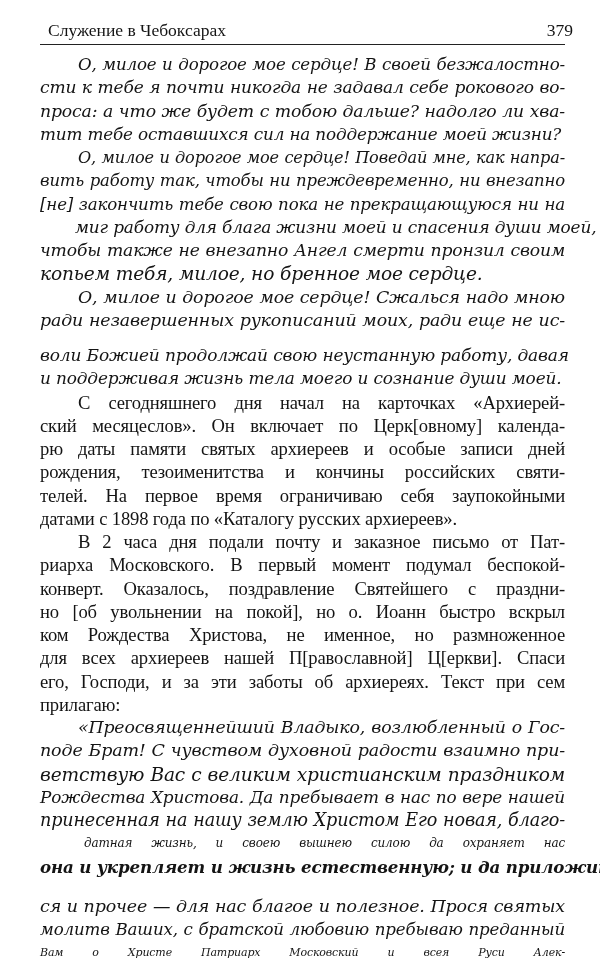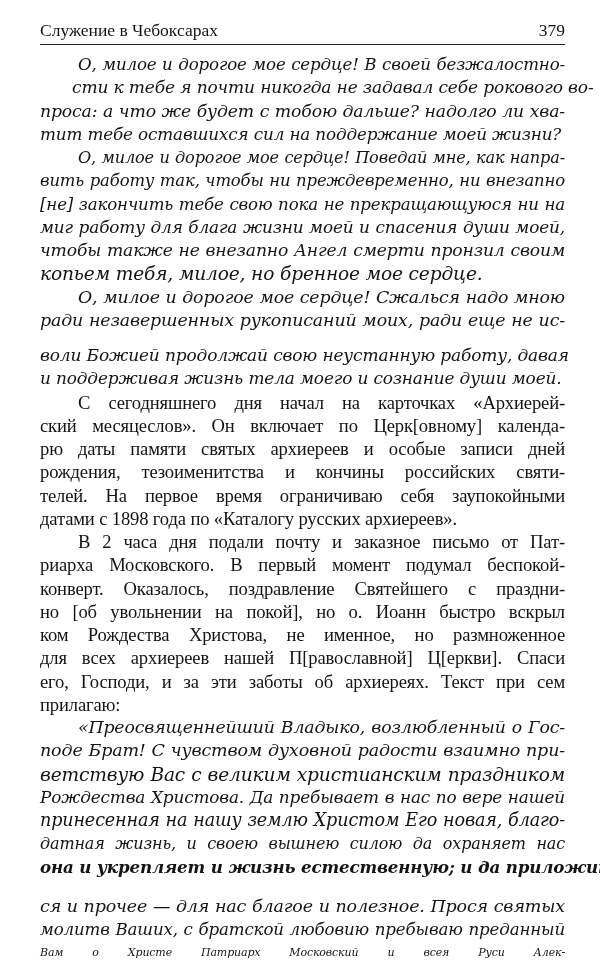--- a/index.html
+++ b/index.html
@@ -1,19 +1,19 @@
 <!DOCTYPE html>
 <html><head>
 <meta charset="utf-8">
 <style>
   html, body { margin: 0; padding: 0; background: #ffffff; }
   body { width: 600px; height: 960px; overflow: hidden; position: relative;
          font-family: "DejaVu Serif", "Liberation Serif", serif; color: #141414; }
   .page { position: absolute; left: 40px; top: 0; width: 525px; }
-  .header { position: absolute; left: 0; top: 20px; width: 525px; height: 24px;
+  .header { position: absolute; left: 8px; top: 20px; width: 525px; height: 24px;
             display: flex; justify-content: space-between; align-items: baseline;
             font-family: "Liberation Serif", "DejaVu Serif", serif; font-size: 17.5px; }
   .rule { position: absolute; left: 0; top: 44px; width: 525px; height: 0;
           border-top: 1.3px solid #222; }
   .body { position: absolute; left: 0; top: 53px; width: 525px; }
   .line { display: block; height: 23.25px; line-height: 23.25px; font-size: 18.6px;
           white-space: nowrap; text-align: justify; text-align-last: justify;
           overflow: visible; letter-spacing: -0.15px; }
   .line.last { text-align-last: left; }
   .line.indent { padding-left: 38px; }
@@ -26,29 +26,29 @@
 <div class="page">
   <div class="header">
     <span>Служение в Чебоксарах</span>
     <span>379</span>
   </div>
   <div class="rule"></div>
 
   <div class="body">
     <div class="para it">
       <span class="line indent" style="font-size: 16.6713px;">О, милое и дорогое мое сердце! В своей безжалостно-</span>
-      <span class="line" style="font-size: 17.0585px; margin-left: 32px;">сти к тебе я почти никогда не задавал себе рокового во-</span>
+      <span class="line" style="font-size: 17.0585px;">сти к тебе я почти никогда не задавал себе рокового во-</span>
       <span class="line" style="font-size: 17.2588px;">проса: а что же будет с тобою дальше? надолго ли хва-</span>
       <span class="line last" style="font-size: 16.8177px;">тит тебе оставшихся сил на поддержание моей жизни?</span>
     </div>
     <div class="para it">
       <span class="line indent" style="font-size: 16.1513px;">О, милое и дорогое мое сердце! Поведай мне, как напра-</span>
       <span class="line" style="font-size: 16.4607px;">вить работу так, чтобы ни преждевременно, ни внезапно</span>
       <span class="line" style="font-size: 16.6471px;">[не] закончить тебе свою пока не прекращающуюся ни на</span>
-      <span class="line" style="font-size: 16.9037px;">миг работу для блага жизни моей и спасения души моей,</span>
+      <span class="line" style="font-size: 16.9037px; margin-left: 35px;">миг работу для блага жизни моей и спасения души моей,</span>
       <span class="line" style="font-size: 17.2058px;">чтобы также не внезапно Ангел смерти пронзил своим</span>
       <span class="line last">копьем тебя, милое, но бренное мое сердце.</span>
     </div>
     <div class="para it">
       <span class="line indent" style="font-size: 17.3607px;">О, милое и дорогое мое сердце! Сжалься надо мною</span>
       <span class="line" style="font-size: 17.4067px;">ради незавершенных рукописаний моих, ради еще не ис-</span>
       <span class="line" style="font-size: 17px; margin-top: 12px;">воли Божией продолжай свою неустанную работу, давая</span>
       <span class="line last" style="font-size: 16.934px;">и поддерживая жизнь тела моего и сознание души моей.</span>
     </div>
     <div class="para rm">
@@ -68,21 +68,21 @@
       <span class="line">для всех архиереев нашей П[равославной] Ц[еркви]. Спаси</span>
       <span class="line">его, Господи, и за эти заботы об архиереях. Текст при сем</span>
       <span class="line last">прилагаю:</span>
     </div>
     <div class="para it">
       <span class="line indent" style="font-size: 17.3346px;">«Преосвященнейший Владыко, возлюбленный о Гос-</span>
       <span class="line" style="font-size: 17.481px;">поде Брат! С чувством духовной радости взаимно при-</span>
       <span class="line">ветствую Вас с великим христианским праздником</span>
       <span class="line" style="font-size: 16.8752px;">Рождества Христова. Да пребывает в нас по вере нашей</span>
       <span class="line" style="font-size: 17.5819px;">принесенная на нашу землю Христом Его новая, благо-</span>
-      <span class="line" style="font-size: 16px;">датная жизнь, и своею вышнею силою да охраняет нас</span>
+      <span class="line" style="font-size: 12px; margin-left: 44px;">датная жизнь, и своею вышнею силою да охраняет нас</span>
       <span class="line" style="font-size: 16.7016px; font-weight: bold;">она и укрепляет и жизнь естественную; и да приложит-</span>
       <span class="line" style="font-size: 17.4756px; margin-top: 16px;">ся и прочее — для нас благое и полезное. Прося святых</span>
       <span class="line" style="font-size: 16.6533px;">молитв Ваших, с братской любовию пребываю преданный</span>
       <span class="line" style="font-size: 11px;">Вам о Христе Патриарх Московский и всея Руси Алек-</span>
       <span class="line last">сий, в Москве 25 декабря 1955 г.».</span>
     </div>
   </div>
 </div>
 
 </body></html>

